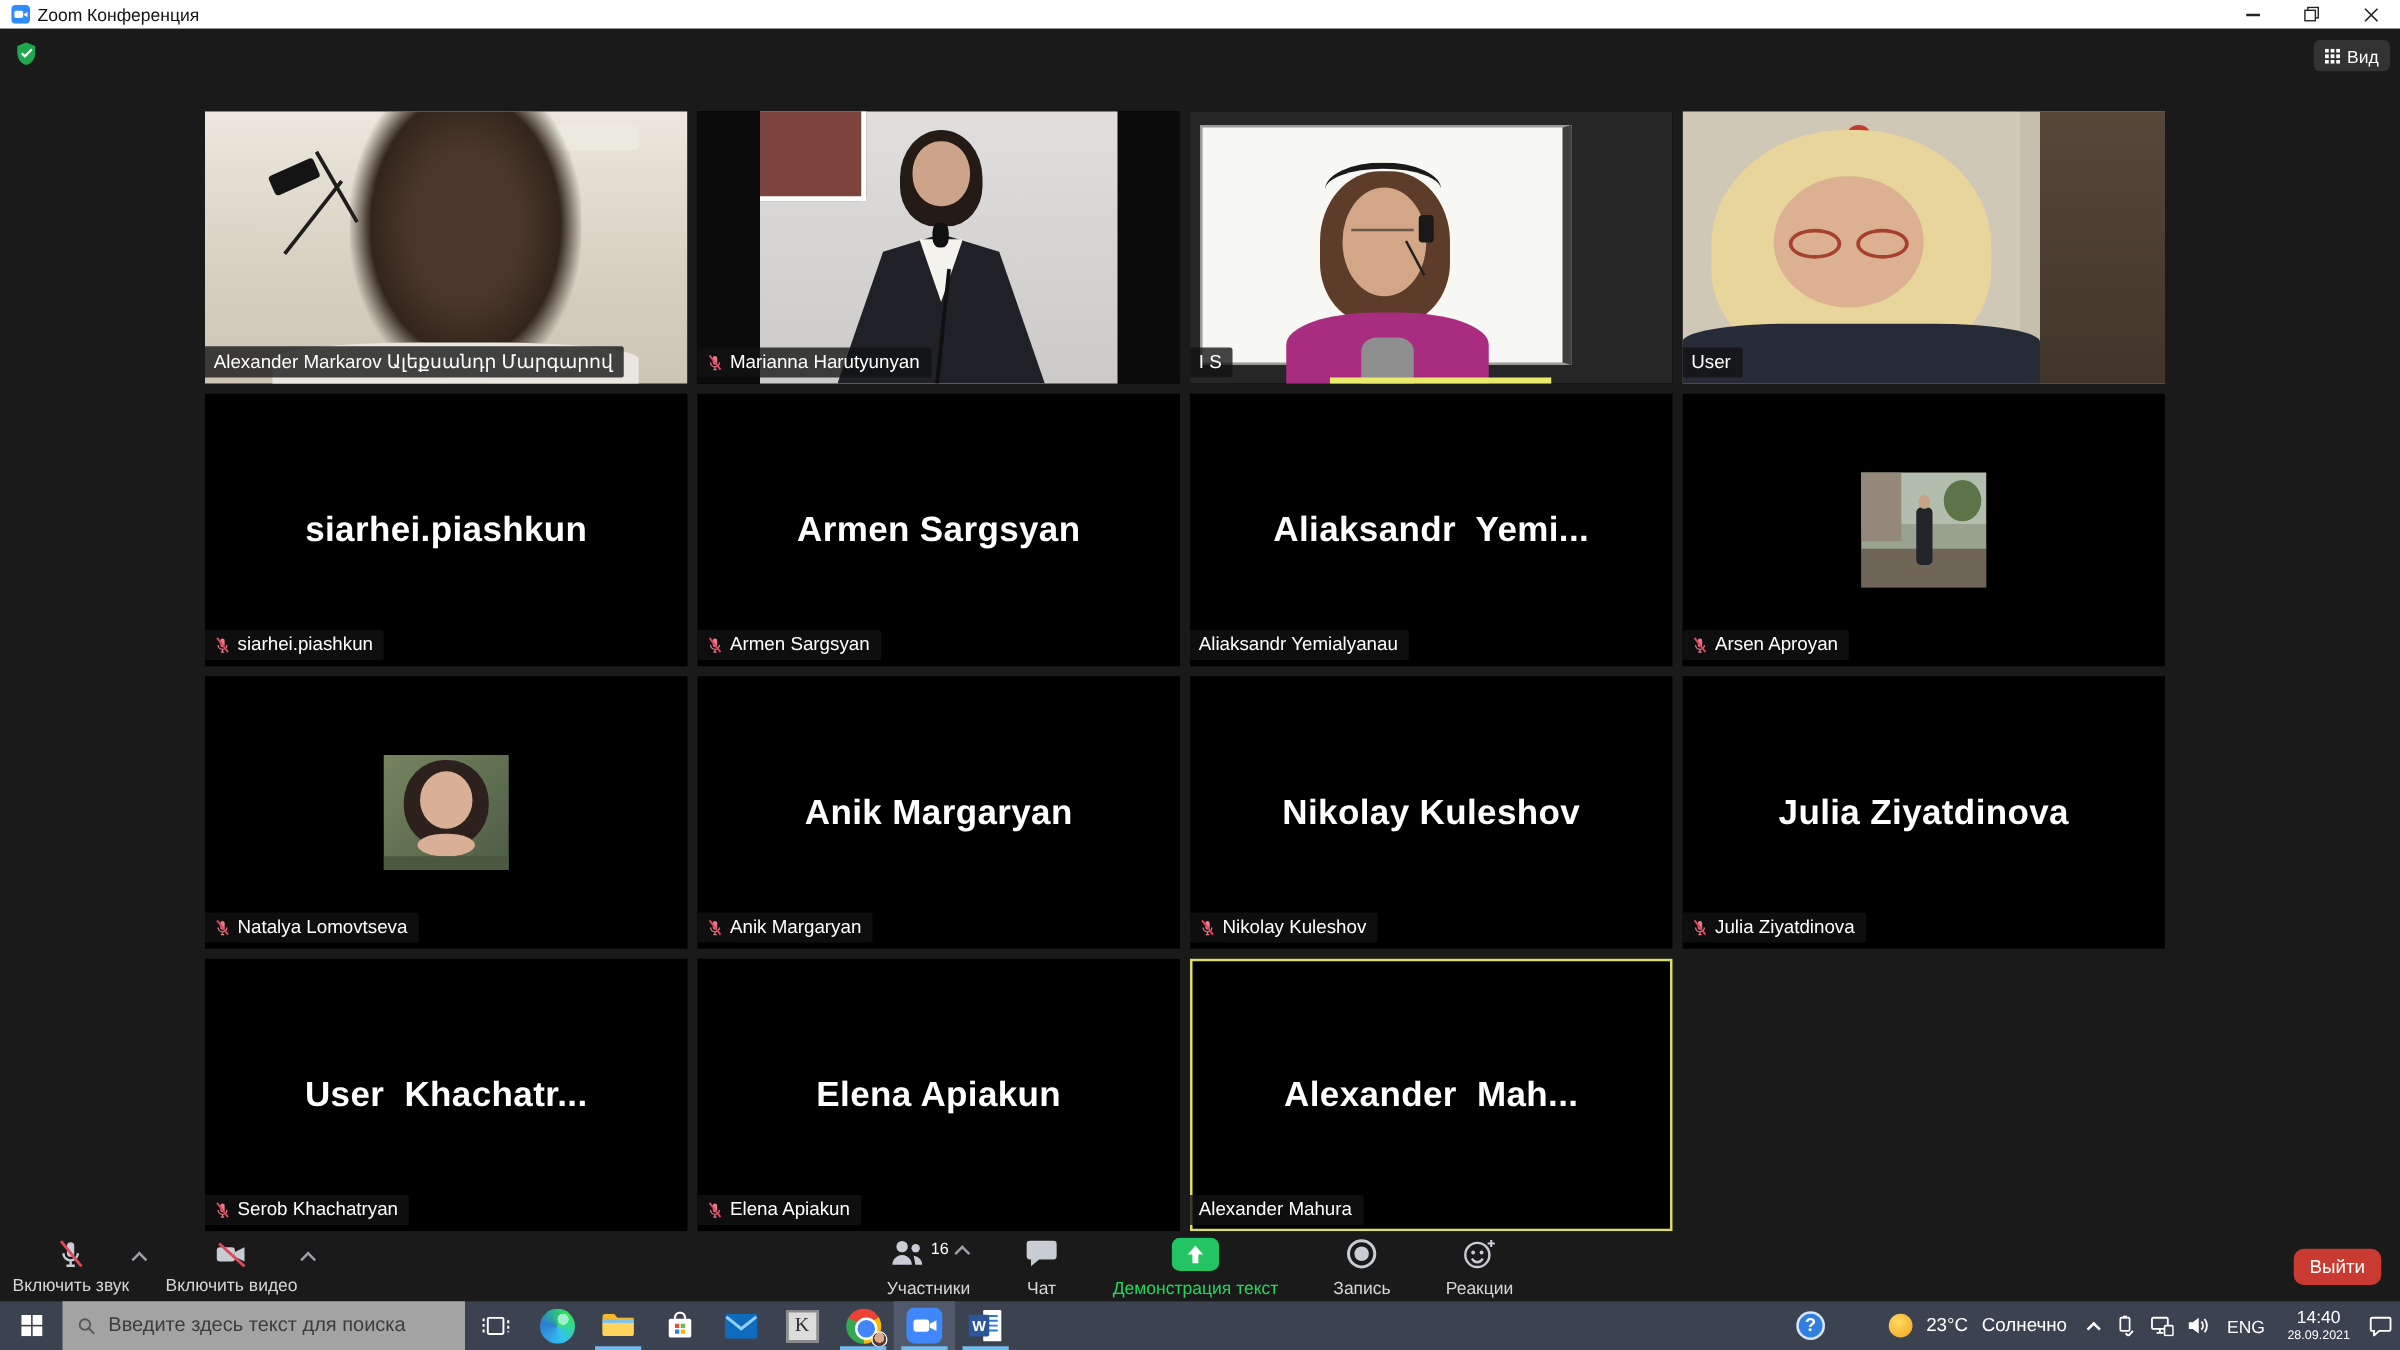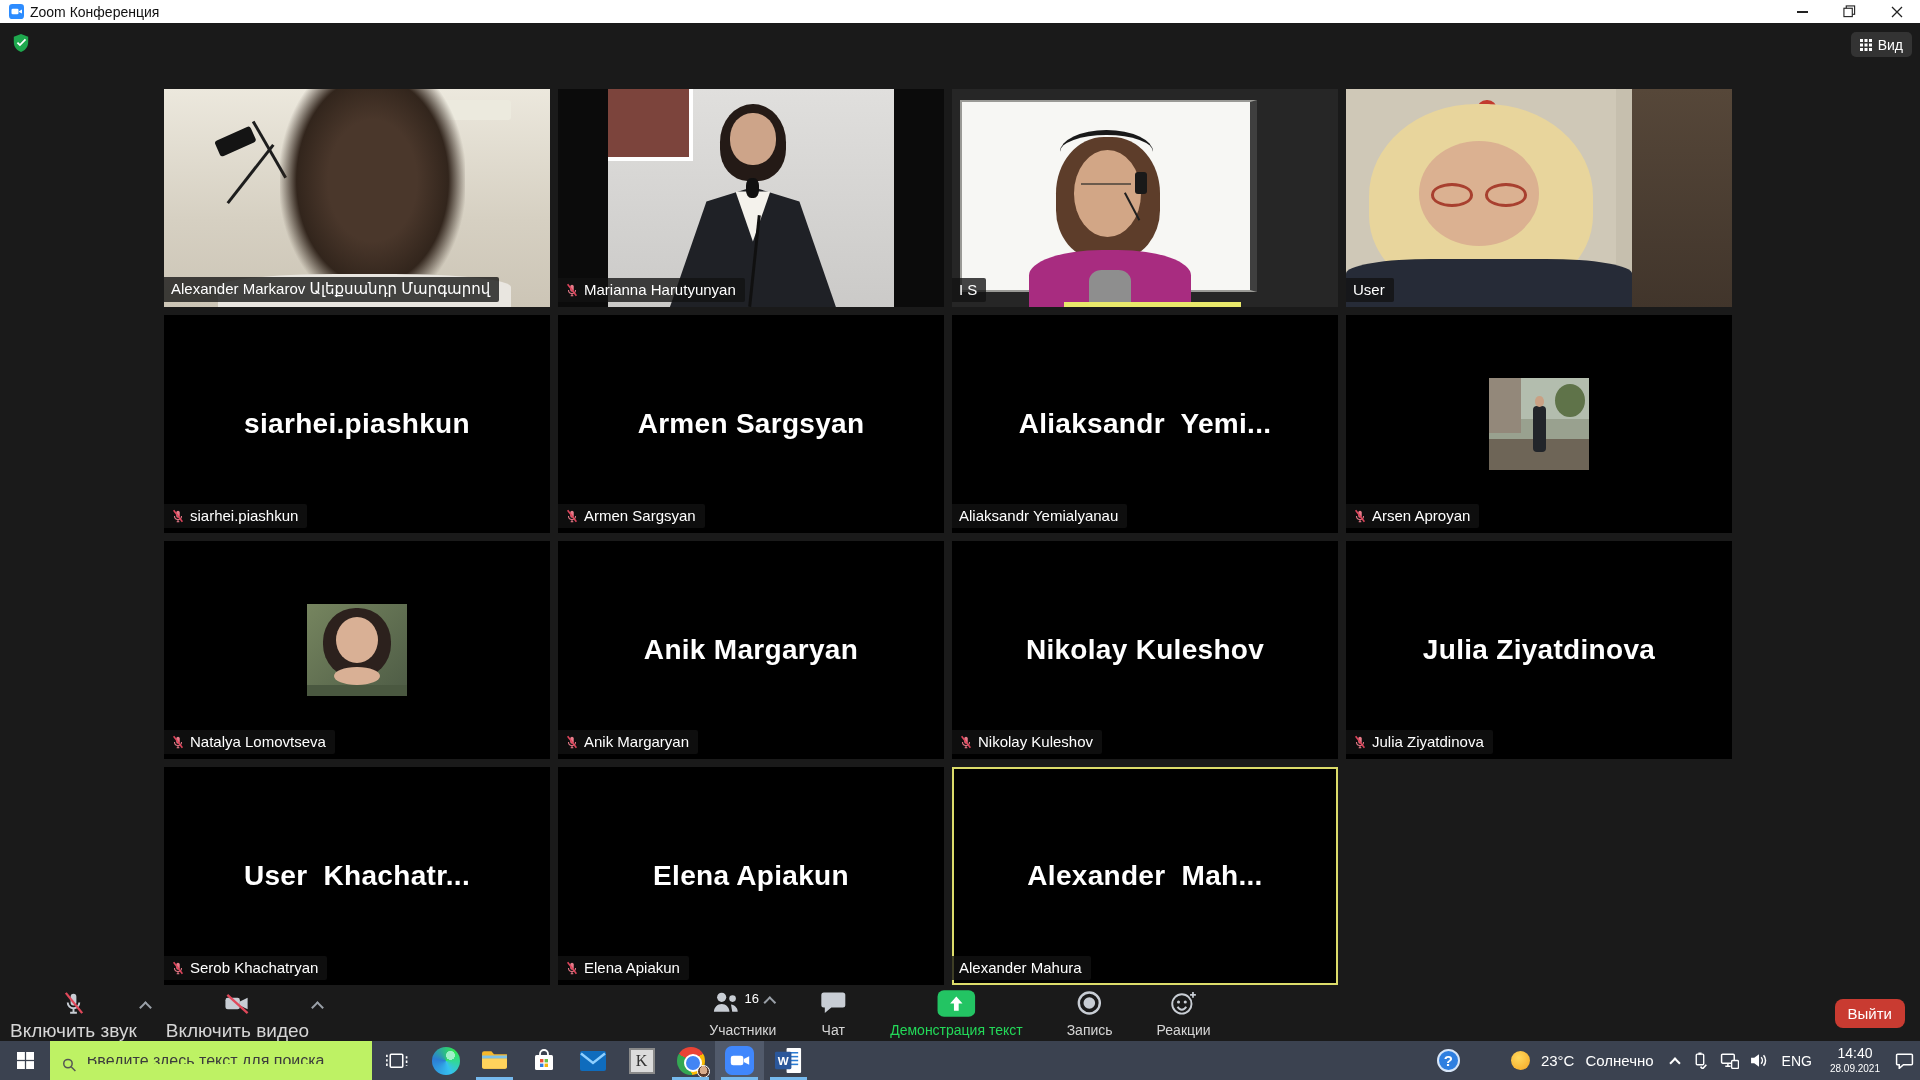--- a/index.html
+++ b/index.html
@@ -100,38 +100,38 @@
   .ph-arsen .fh{left:46%;top:20%;width:9%;height:11%;background:#c9a184;border-radius:50%}
   .ph-nat{background:linear-gradient(135deg,#76855f,#4d5b45)}
   .ph-nat .hair{left:16%;top:4%;width:68%;height:76%;background:#2c211d;border-radius:48%}
   .ph-nat .face{left:29%;top:14%;width:42%;height:50%;background:#d9b095;border-radius:50%}
   .ph-nat .hands{left:27%;bottom:12%;width:46%;height:20%;background:#d9b095;border-radius:50%}
   .ph-nat .sh{left:0;bottom:0;width:100%;height:12%;background:#4a5840}
 
   
   .ztoolbar { position:absolute; left:0; right:0; bottom:0; height:56px; background:#1a1a1a; }
   .lgroup { position:absolute; left:10px; top:5px; display:flex; align-items:flex-start; }
-  .tbtn { display:flex; flex-direction:column; align-items:center; gap:3px; color:#d6d6d6; font-size:19px;
+  .tbtn { display:flex; flex-direction:column; align-items:center; gap:3px; color:#d6d6d6; font-size:14px;
     background:none; border:none; font-family:inherit; cursor:default; }
   .chev { width:9px; height:9px; border-top:2px solid #9aa0a8; border-right:2px solid #9aa0a8;
     transform:rotate(-45deg); margin:13px 16px 0 4px; }
   .cgroup { position:absolute; left:50%; top:5px; transform:translateX(-50%); display:flex; align-items:flex-start; gap:44px; }
   .cbtn { display:flex; flex-direction:column; align-items:center; gap:3px; color:#d6d6d6; font-size:14px;
     background:none; border:none; font-family:inherit; cursor:default; }
   .cbtn .iconrow { display:flex; align-items:flex-start; gap:4px; height:29px; }
   .cbtn .cnt { font-size:13px; color:#fff; margin-top:1px; }
   .cbtn .chev { margin:8px 0 0 2px; }
   .cbtn.share { color:#23d959; }
   .leave-btn { position:absolute; right:15px; top:14px; background:#c93b31; color:#fff; border:none;
     border-radius:8px; font-size:15px; padding:6px 13px; font-family:inherit; cursor:default; }
 
   
   .taskbar { position:relative; height:39px; background:#3b4250; display:flex; align-items:stretch; color:#fff; }
   .start { width:50px; display:flex; align-items:center; justify-content:center; }
-  .searchbox { width:322px; background:#bef264; display:flex; gap:10px; padding:16px 12px; }
+  .searchbox { width:322px; background:#a3a3a3; display:flex; align-items:center; gap:10px; padding:16px 12px; }
   .searchbox input { border:none; background:transparent; outline:none; font-size:16px; color:#3c3c3c; width:100%;
     font-family:inherit; }
   .searchbox input::placeholder { color:#3c3c3c; opacity:1; }
   .tv { width:49px; display:flex; align-items:center; justify-content:center; }
   .apps { display:flex; }
   .app { position:relative; width:49px; display:flex; align-items:center; justify-content:center; }
   .app.run::after { content:''; position:absolute; left:6px; right:6px; bottom:0; height:3px; background:#76b9ed; }
   .app.activeapp { background:#515a6b; }
   .i-k { width:26px; height:26px; background:#dcdcdc; border:2px solid #8a8a8a; color:#333; font-size:16px;
     display:flex; align-items:center; justify-content:center; font-family:"Liberation Serif",serif; }

